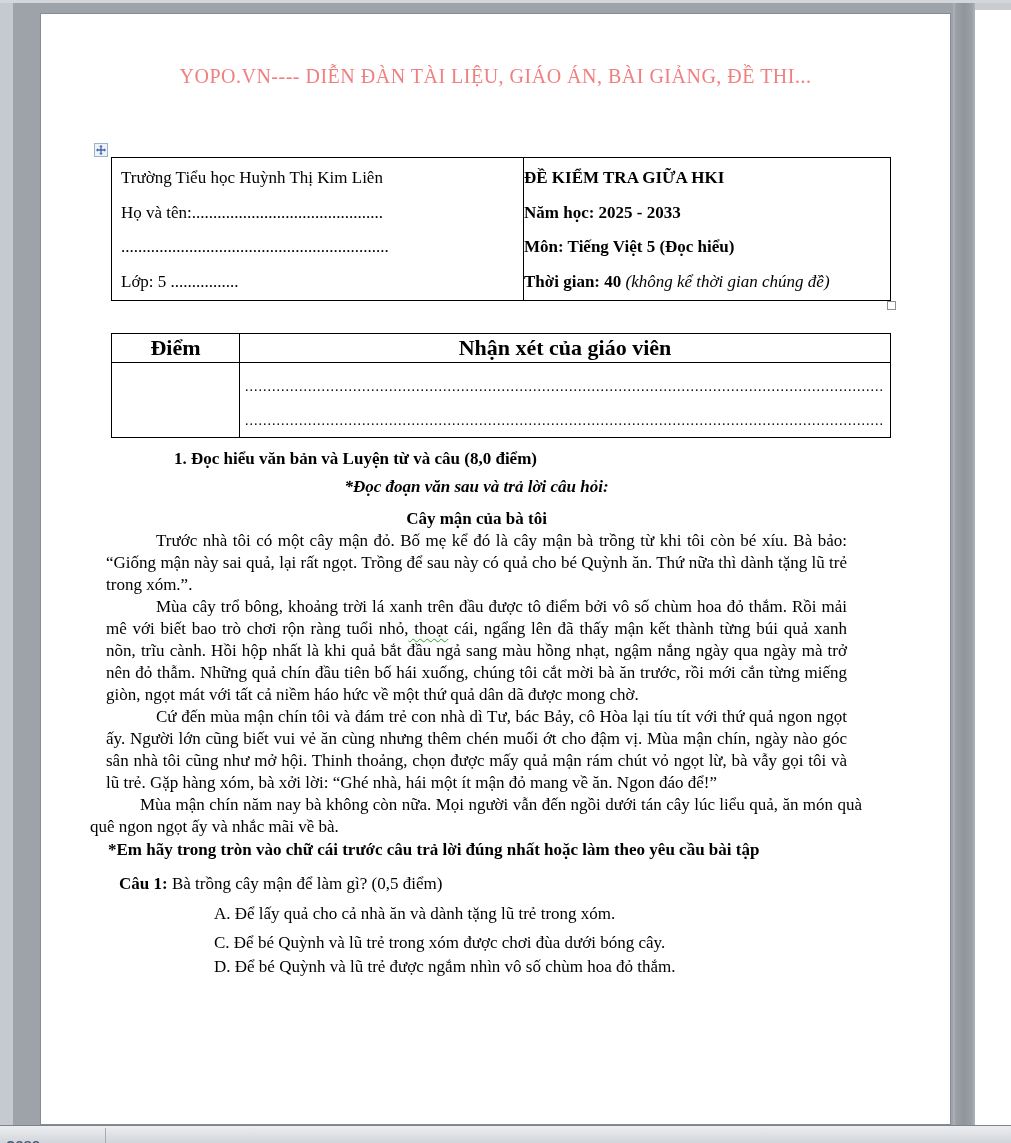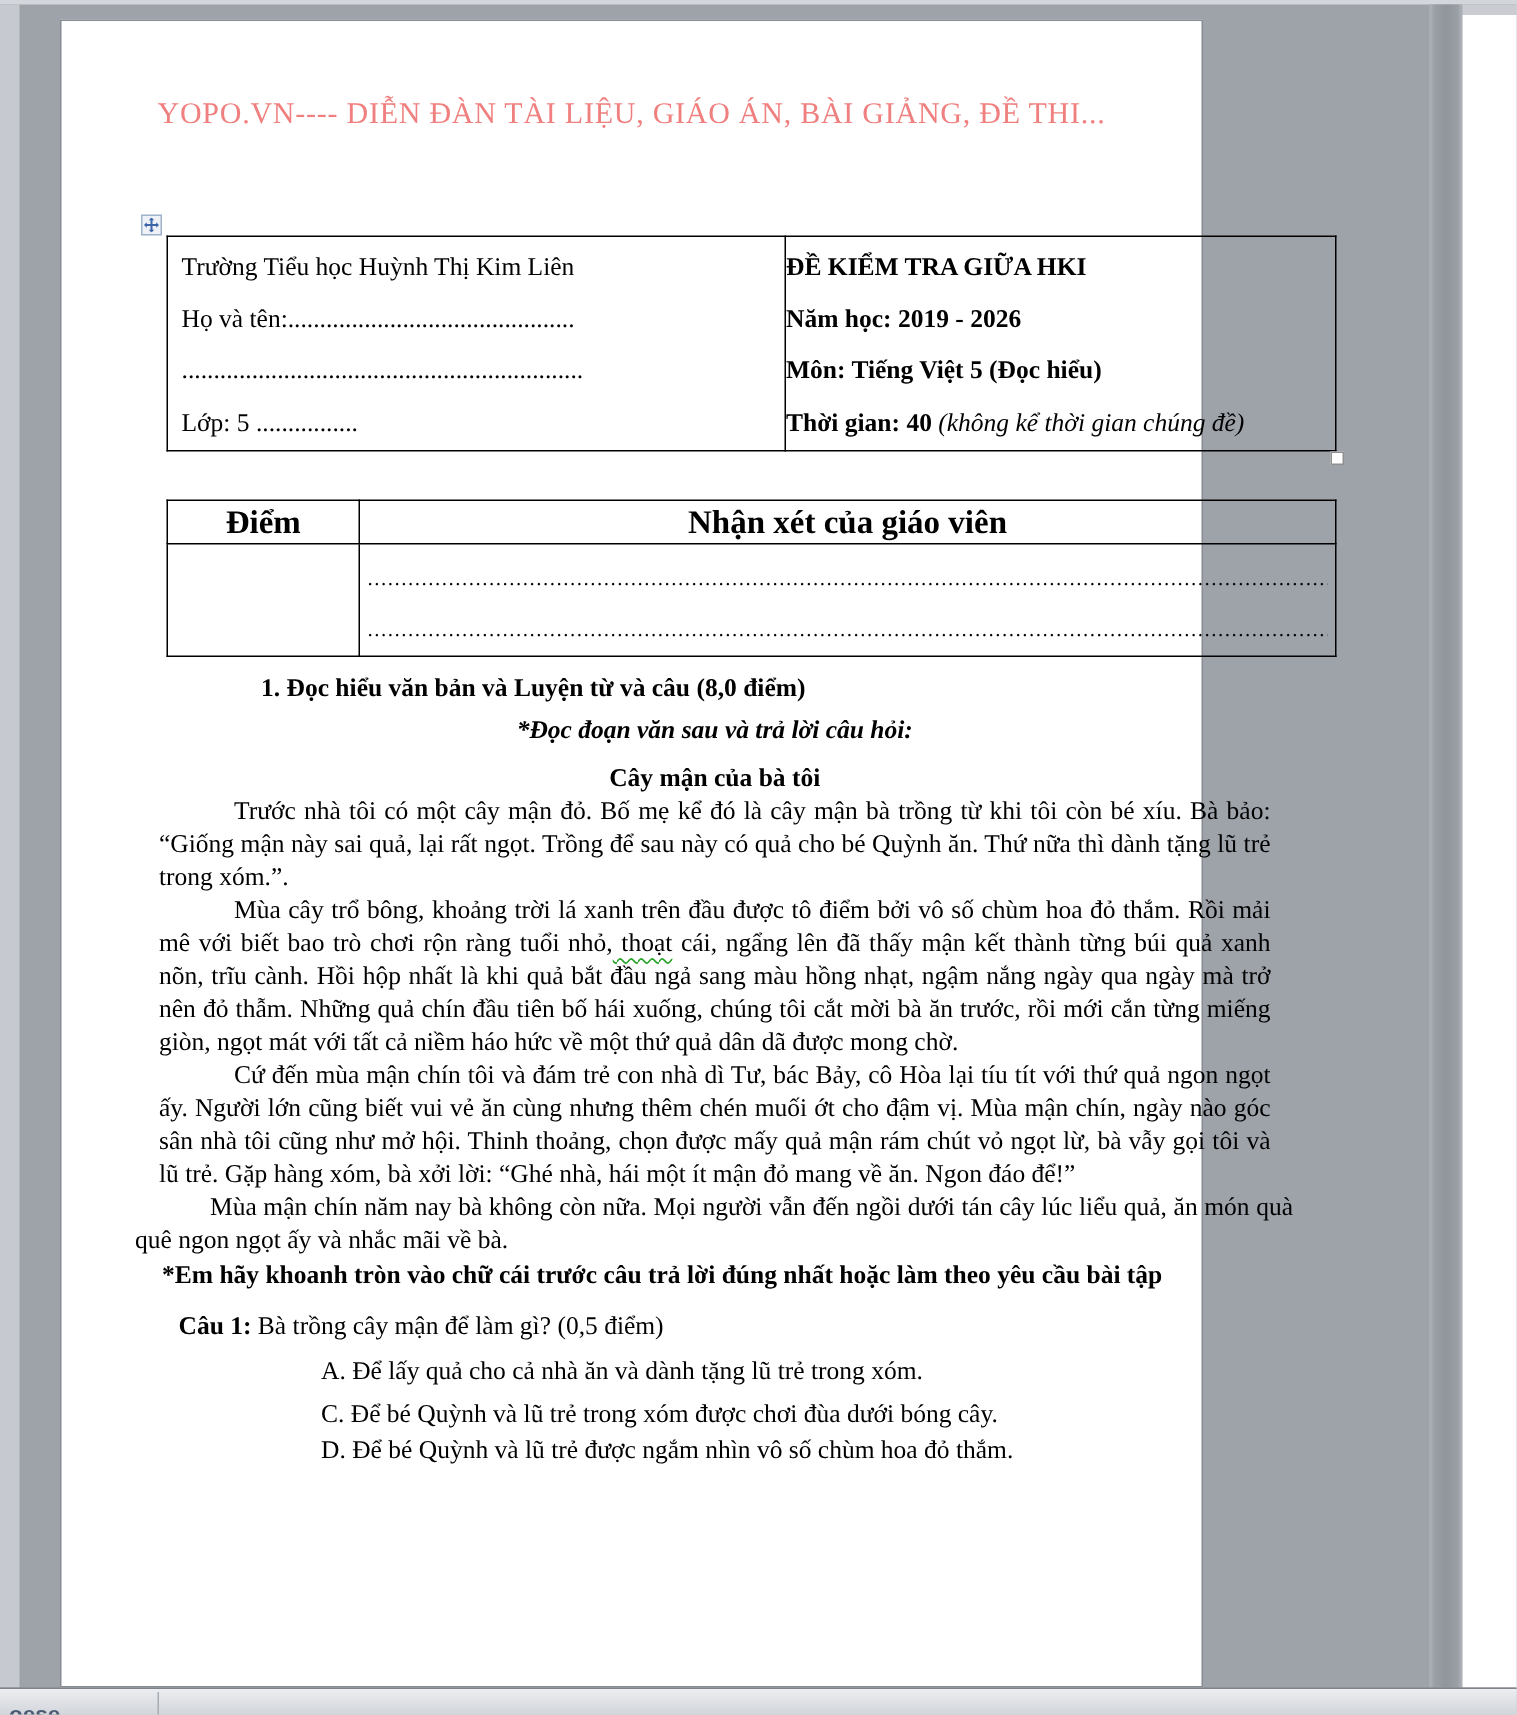--- a/index.html
+++ b/index.html
@@ -22,21 +22,21 @@
     position:absolute;left:0;top:1125px;width:1011px;height:18px;
     border-top:1px solid #7f848c;box-sizing:border-box;
     background:linear-gradient(#eceef1,#d2d5da);
     overflow:hidden;
     font-family:"Liberation Sans","DejaVu Sans",sans-serif;
   }
   .bar-divider{position:absolute;left:105px;top:2px;width:1px;height:16px;background:#a8adb4;}
   .partial-text{position:absolute;left:6px;top:9px;font-size:15px;font-weight:bold;color:#4a5a72;}
   
   .page{
-    position:absolute;left:40px;top:13px;width:762px;height:1112px;
+    position:absolute;left:40px;top:13px;width:911px;height:1112px;
     background:#fff;border:1px solid #878c93;box-sizing:border-box;font-family:Liberation Serif, serif;
   }
   .watermark{
     margin:51px 10px 0 10px;text-align:center;
     font-size:20px;color:var(--wm,#f08080);letter-spacing:0.5px;
   }
   .move-handle{
     position:absolute;left:53px;top:129px;width:14px;height:14px;
     background:#eef2f8;border:1px solid #9fb2cc;box-sizing:border-box;
   }
@@ -101,21 +101,21 @@
     <tbody>
         <tr>
       <td class="lc">
         <p>Trường Tiểu học Huỳnh Thị Kim Liên</p>
         <p>Họ và tên:.............................................</p>
         <p>...............................................................</p>
         <p>Lớp: 5 ................</p>
       </td>
       <td class="rc">
         <p>ĐỀ KIỂM TRA GIỮA HKI</p>
-        <p>Năm học: 2019 - 2026</p>
+        <p>Năm học: 2025 - 2033</p>
         <p>Môn: Tiếng Việt 5 (Đọc hiểu)</p>
         <p><b>Thời gian: 40</b><span class="it"> (không kể thời gian chúng đề)</span></p>
       </td>
     </tr>
   </tbody>
     </table>
 
   <div class="resize-sq"></div>
 
   <table class="t2">
@@ -137,21 +137,21 @@
   <div class="content">
     <p class="section">1. Đọc hiểu văn bản và Luyện từ và câu (8,0 điểm)</p>
     <p class="inst">*Đọc đoạn văn sau và trả lời câu hỏi:</p>
     <p class="ptitle">Cây mận của bà tôi</p>
 
     <p class="para">Trước nhà tôi có một cây mận đỏ. Bố mẹ kể đó là cây mận bà trồng từ khi tôi còn bé xíu. Bà bảo: “Giống mận này sai quả, lại rất ngọt. Trồng để sau này có quả cho bé Quỳnh ăn. Thứ nữa thì dành tặng lũ trẻ trong xóm.”.</p>
     <p class="para"><span>Mùa cây trổ bông, khoảng trời lá xanh trên đầu được tô điểm bởi vô số chùm hoa đỏ thắm. Rồi mải mê với biết bao trò chơi rộn ràng tuổi nhỏ,</span><span class="sq">&nbsp;thoạt</span><span> cái, ngẩng lên đã thấy mận kết thành từng búi quả xanh nõn, trĩu cành. Hồi hộp nhất là khi quả bắt đầu ngả sang màu hồng nhạt, ngậm nắng ngày qua ngày mà trở nên đỏ thẫm. Những quả chín đầu tiên bố hái xuống, chúng tôi cắt mời bà ăn trước, rồi mới cắn từng miếng giòn, ngọt mát với tất cả niềm háo hức về một thứ quả dân dã được mong chờ.</span></p>
     <p class="para">Cứ đến mùa mận chín tôi và đám trẻ con nhà dì Tư, bác Bảy, cô Hòa lại tíu tít với thứ quả ngon ngọt ấy. Người lớn cũng biết vui vẻ ăn cùng nhưng thêm chén muối ớt cho đậm vị. Mùa mận chín, ngày nào góc sân nhà tôi cũng như mở hội. Thinh thoảng, chọn được mấy quả mận rám chút vỏ ngọt lừ, bà vẫy gọi tôi và lũ trẻ. Gặp hàng xóm, bà xởi lời: “Ghé nhà, hái một ít mận đỏ mang về ăn. Ngon đáo để!”</p>
     <p class="para p4">Mùa mận chín năm nay bà không còn nữa. Mọi người vẫn đến ngồi dưới tán cây lúc liểu quả, ăn món quà quê ngon ngọt ấy và nhắc mãi về bà.</p>
 
-    <p class="tasknote">*Em hãy khoanh tròn vào chữ cái trước câu trả lời đúng nhất hoặc làm theo yêu cầu bài tập</p>
+    <p class="tasknote">*Em hãy trong tròn vào chữ cái trước câu trả lời đúng nhất hoặc làm theo yêu cầu bài tập</p>
 
     <p class="q1"><b>Câu 1:</b><span> Bà trồng cây mận để làm gì? (0,5 điểm)</span></p>
 
     <p class="opt">A. Để lấy quả cho cả nhà ăn và dành tặng lũ trẻ trong xóm.</p>
     <p class="opt c">C. Để bé Quỳnh và lũ trẻ trong xóm được chơi đùa dưới bóng cây.</p>
     <p class="opt d">D. Để bé Quỳnh và lũ trẻ được ngắm nhìn vô số chùm hoa đỏ thắm.</p>
   </div>
 </div>
 
 <div class="splitter"></div>

